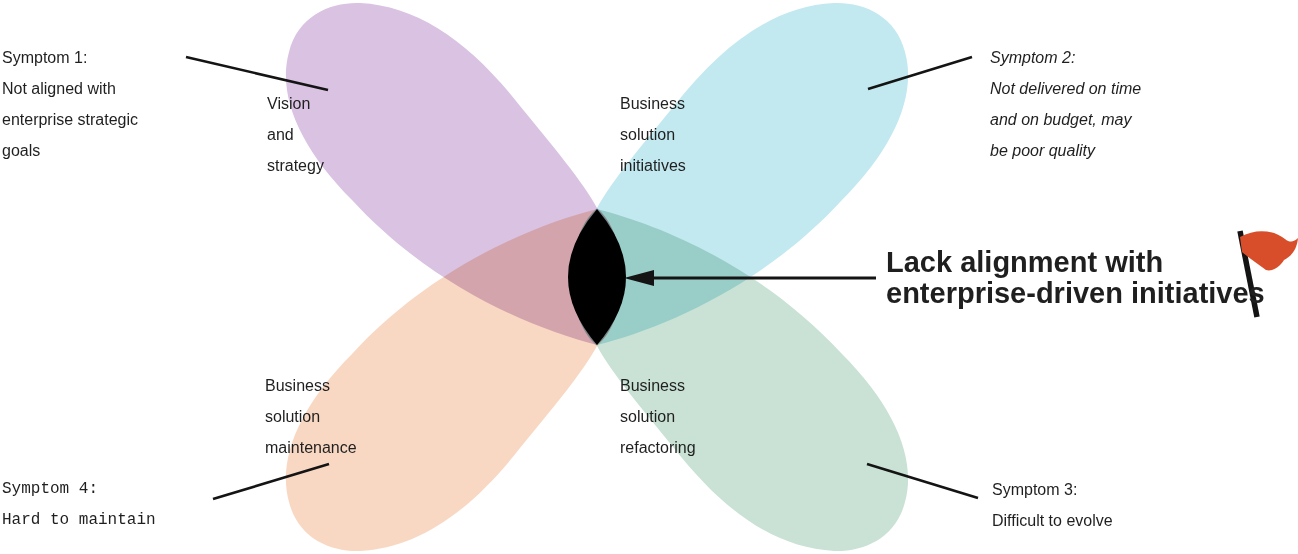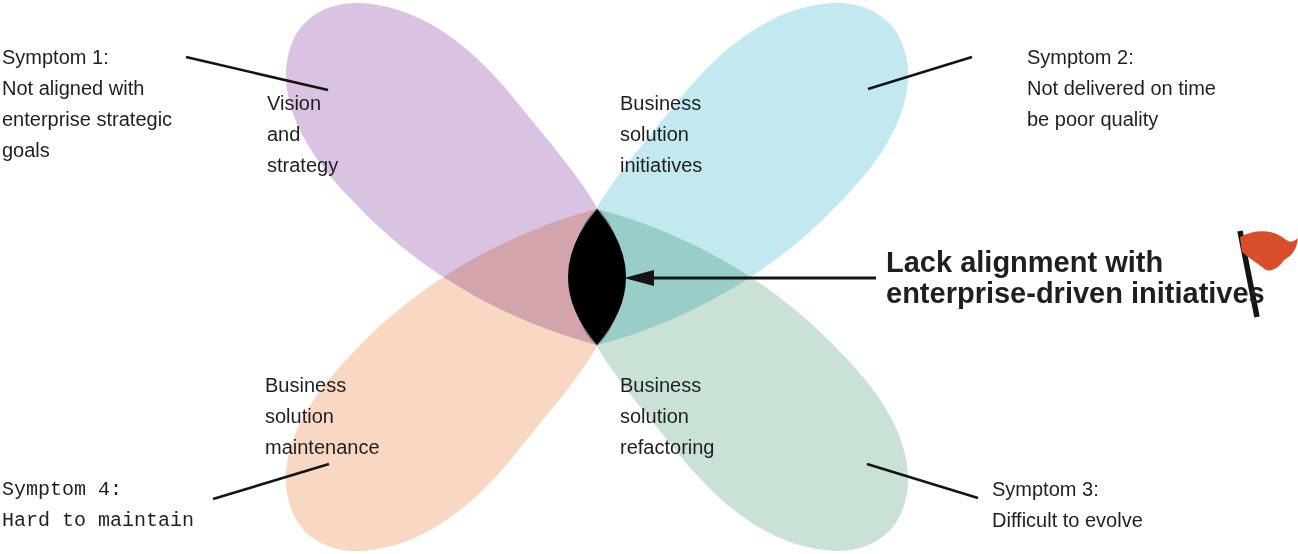--- a/index.html
+++ b/index.html
@@ -18,21 +18,21 @@
   .stage svg.shapes {
     position: absolute;
     inset: 0;
     width: 1298px;
     height: 554px;
   }
   .petal { mix-blend-mode: multiply; }
   .txt {
     position: absolute;
     color: #1f1f1f;
-    font-size: 20px;
+    font-size: 16px;
     line-height: 31px;
     white-space: nowrap;
   }
   .petal-label {
     width: 300px;
   }
   .callout-label {
     font-weight: bold;
     font-size: 29px;
     line-height: 31px;
@@ -100,23 +100,24 @@
     <div>solution</div>
     <div>refactoring</div>
   </div>
 
   <div class="txt" style="left:2px; top:42px;">
     <div>Symptom 1:</div>
     <div>Not aligned with</div>
     <div>enterprise strategic</div>
     <div>goals</div>
   </div>
-  <div class="txt" style="left:1027px; top:42px;">
+  <div class="txt" style="left:990px; top:42px;font-style:italic;">
     <div>Symptom 2:</div>
     <div>Not delivered on time</div>
+    <div>and on budget, may</div>
     <div>be poor quality</div>
   </div>
   <div class="txt" style="left:992px; top:474px;">
     <div>Symptom 3:</div>
     <div>Difficult to evolve</div>
   </div>
   <div class="txt" style="left:2px; top:474px;font-family:Liberation Mono, monospace;">
     <div>Symptom 4:</div>
     <div>Hard to maintain</div>
   </div>

